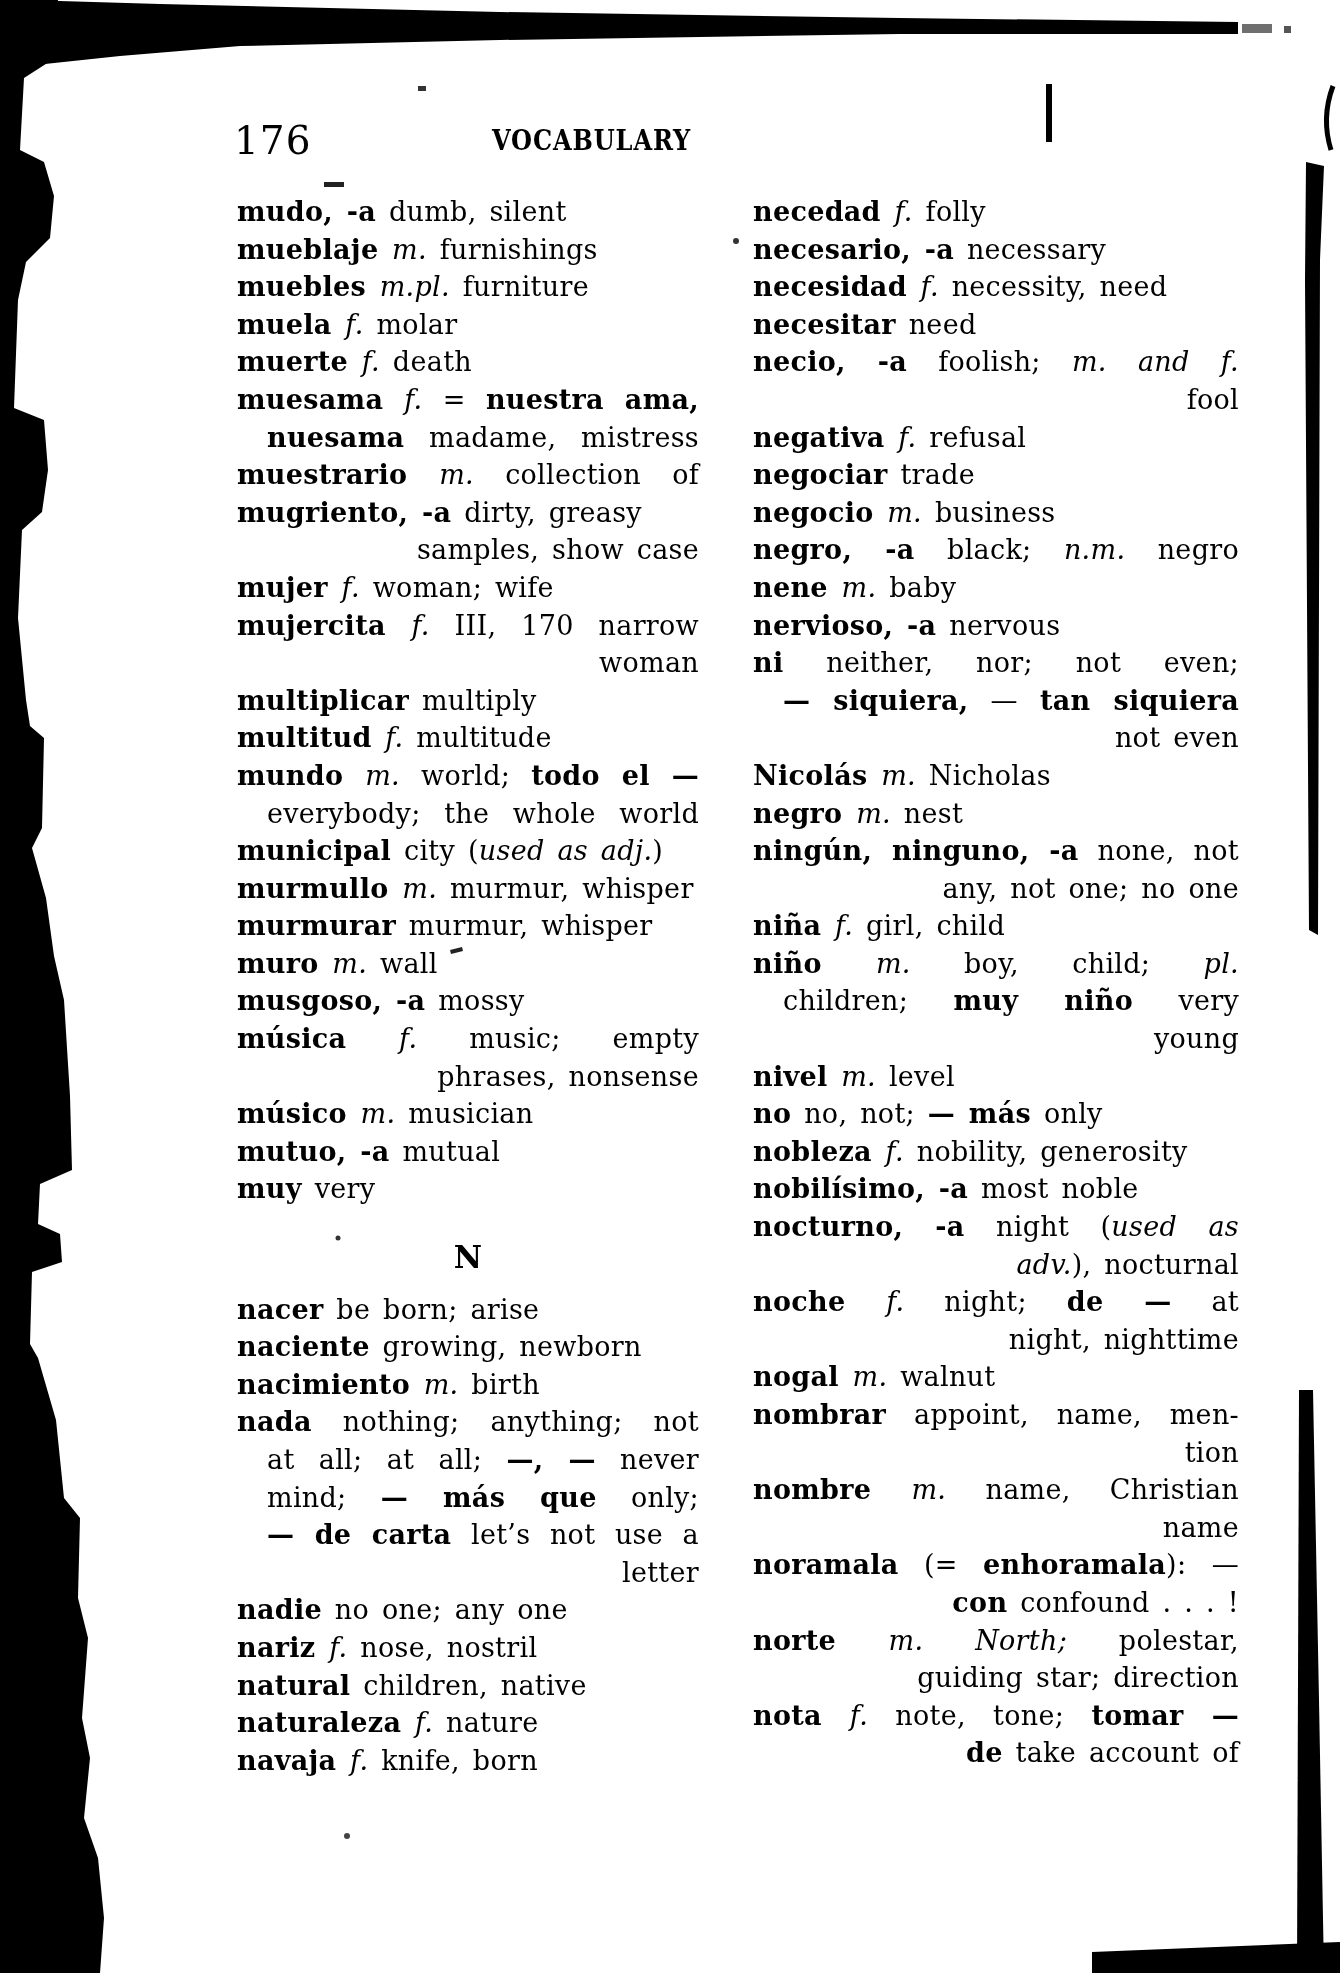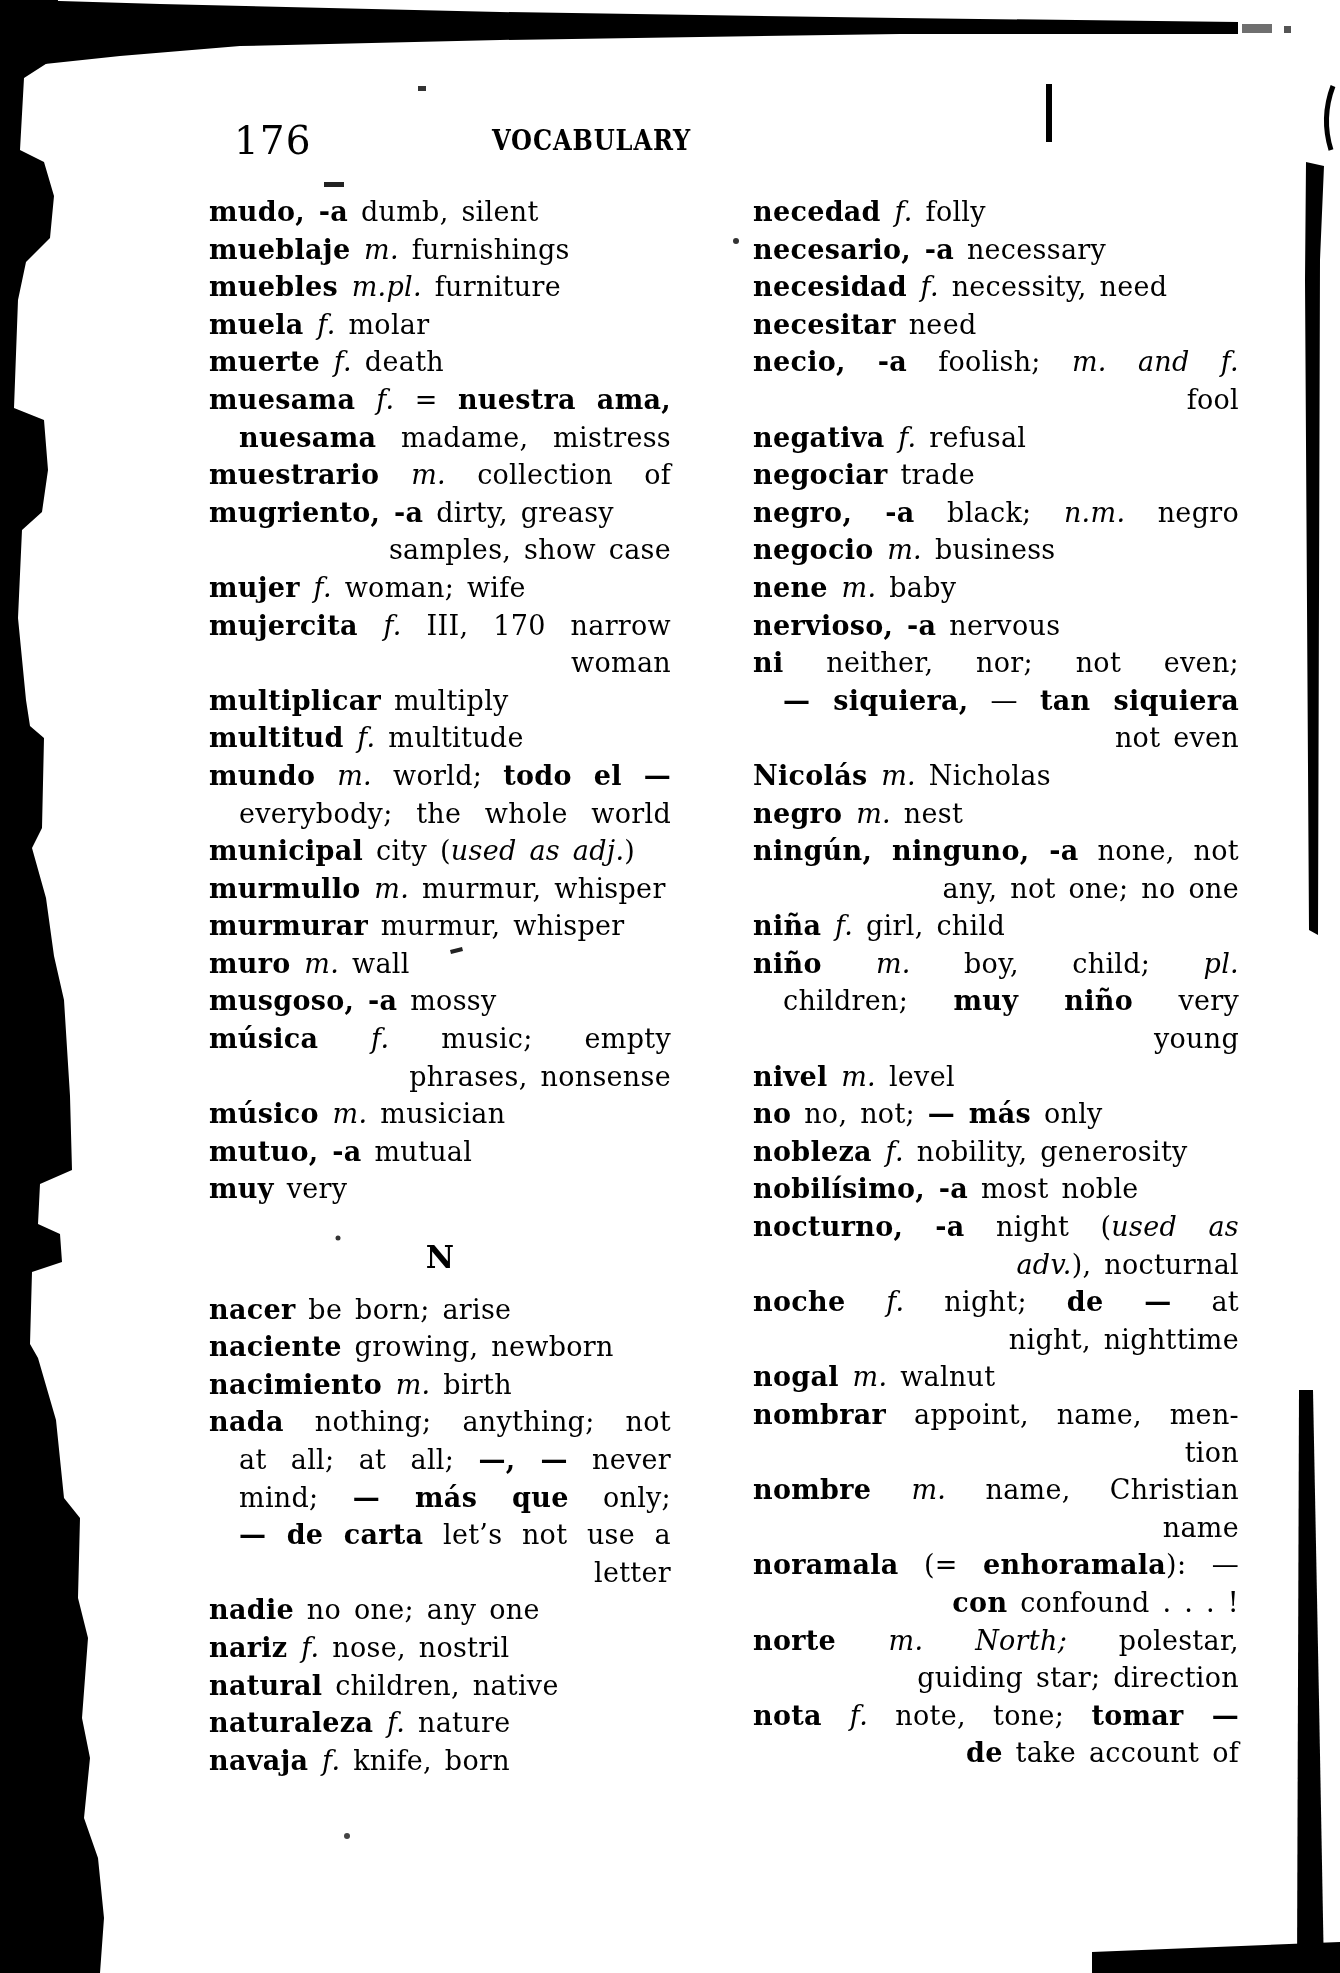--- a/index.html
+++ b/index.html
@@ -29,21 +29,21 @@
     transform-origin:left center;
   }
   .column{
     position:absolute;
     top:193px;
     font-size:27px;
     line-height:37.6px;
     letter-spacing:0.3px;
     word-spacing:4px;
   }
-  .column-left{ left:209px; width:462px; }
+  .column-left{ left:237px; width:462px; }
   .column-right{ left:753px; width:486px; }
   .line{ text-align:left; }
   .line.cont{ padding-left:30px;text-align:right; }
   .line.just{ text-align:justify; text-align-last:justify; }
   .seg-b{ font-weight:bold; }
   .seg-i{ font-style:italic; }
   .seg-r{ font-weight:normal; font-style:normal; }
   .section-heading{
     margin:31px 0 14px 0;
     text-align:center;
@@ -109,22 +109,22 @@
     </div>
   <div class="column column-right">
       <div class="line"><span class="seg-b">necedad </span><span class="seg-i">f.</span><span class="seg-r"> folly</span></div>
       <div class="line"><span class="seg-b">necesario, -a</span><span class="seg-r"> necessary</span></div>
       <div class="line"><span class="seg-b">necesidad </span><span class="seg-i">f.</span><span class="seg-r"> necessity, need</span></div>
       <div class="line"><span class="seg-b">necesitar</span><span class="seg-r"> need</span></div>
       <div class="line just"><span class="seg-b">necio, -a</span><span class="seg-r"> foolish; </span><span class="seg-i">m. and f.</span></div>
       <div class="line cont"><span class="seg-r">fool</span></div>
       <div class="line"><span class="seg-b">negativa </span><span class="seg-i">f.</span><span class="seg-r"> refusal</span></div>
       <div class="line"><span class="seg-b">negociar</span><span class="seg-r"> trade</span></div>
+      <div class="line"><span class="seg-b">negocio </span><span class="seg-i">m.</span><span class="seg-r"> business</span></div>
       <div class="line just"><span class="seg-b">negro, -a</span><span class="seg-r"> black; </span><span class="seg-i">n.m.</span><span class="seg-r"> negro</span></div>
-      <div class="line"><span class="seg-b">negocio </span><span class="seg-i">m.</span><span class="seg-r"> business</span></div>
       <div class="line"><span class="seg-b">nene </span><span class="seg-i">m.</span><span class="seg-r"> baby</span></div>
       <div class="line"><span class="seg-b">nervioso, -a</span><span class="seg-r"> nervous</span></div>
       <div class="line just"><span class="seg-b">ni</span><span class="seg-r"> neither, nor; not even;</span></div>
       <div class="line cont just"><span class="seg-b">— siquiera,</span><span class="seg-r"> — </span><span class="seg-b">tan siquiera</span></div>
       <div class="line cont"><span class="seg-r">not even</span></div>
       <div class="line"><span class="seg-b">Nicolás </span><span class="seg-i">m.</span><span class="seg-r"> Nicholas</span></div>
       <div class="line"><span class="seg-b">negro </span><span class="seg-i">m.</span><span class="seg-r"> nest</span></div>
       <div class="line just"><span class="seg-b">ningún, ninguno, -a</span><span class="seg-r"> none, not</span></div>
       <div class="line cont"><span class="seg-r">any, not one; no one</span></div>
       <div class="line"><span class="seg-b">niña </span><span class="seg-i">f.</span><span class="seg-r"> girl, child</span></div>

